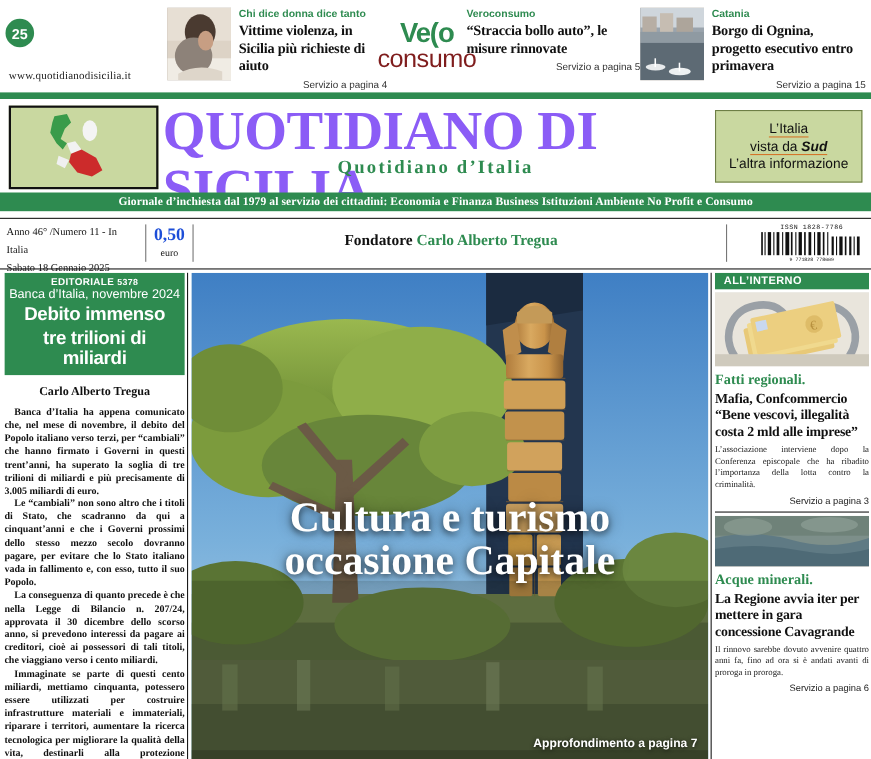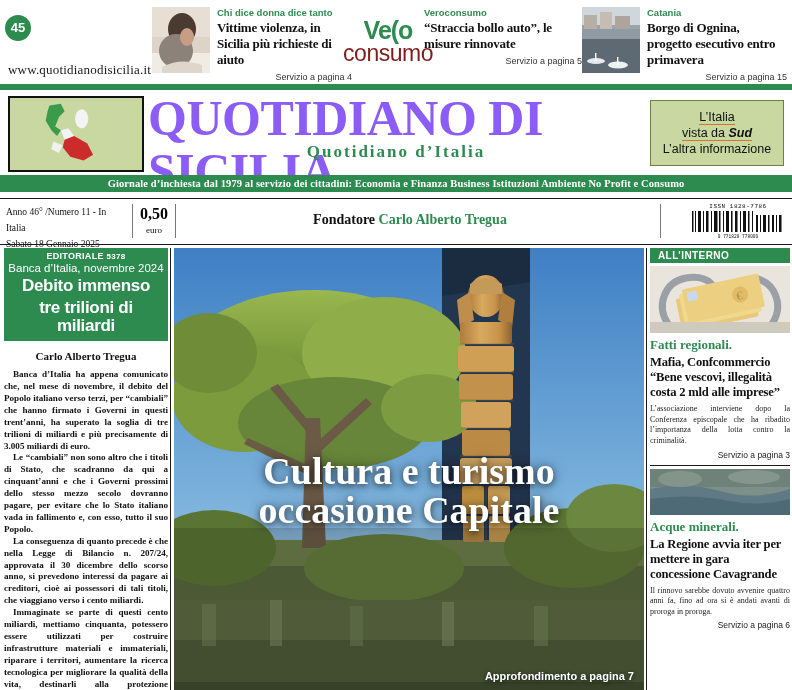--- a/index.html
+++ b/index.html
@@ -28,21 +28,21 @@
   }
   .qds-45 {
     width: 26px; height: 26px; border-radius: 50%;
     background: #2e8b50; color: #fff; font-size: 13px; font-weight: bold;
     display: flex; align-items: center; justify-content: center;
     margin-left: -3px; margin-top: -10px;
     font-family: "Liberation Sans", sans-serif;
   }
   .qds-url {
     font-family: "Liberation Serif", serif;
-    font-size: 13px; color: #1a1a1a; margin-top: 3px; letter-spacing: 0.2px;
+    font-size: 10px; color: #1a1a1a; margin-top: 3px; letter-spacing: 0.2px;
   }
 
   .promo {
     display: flex; align-items: flex-start; height: 78px;
     padding-top: 4px;
   }
   .promo-thumb {
     width: 58px; height: 66px; flex: 0 0 58px; margin-right: 7px;
     background: #b9b2aa; border: 0; overflow: hidden; position: relative;
   }
@@ -121,21 +121,21 @@
   .infobar { position: absolute; left: 0; top: 200px; width: 792px; height: 44px; }
   .info-left {
     position: absolute; left: 6px; top: 4px; width: 120px;
     font-family: "Liberation Serif", serif; font-size: 9.5px; color: #111; line-height: 1.7;
   }
   .info-price {
     position: absolute; left: 132px; top: 4px; width: 44px; text-align: center;
     border-left: 1px solid #777; border-right: 1px solid #777; height: 34px;
     font-family: "Liberation Serif", serif;
   }
-  .price-num { font-size: 16px; font-weight: bold; color: #000000; line-height: 1.3; }
+  .price-num { font-size: 16px; font-weight: bold; color: #1d4ed8; line-height: 1.3; }
   .price-cur { font-size: 9px; color: #111; }
   .info-founder {
     position: absolute; left: 200px; top: 12px; width: 420px; text-align: center;
     font-family: "Liberation Serif", serif; font-size: 14px; font-weight: bold; color: #111;
   }
   .info-founder .name { color: #2e8b50; }
   .info-divider { position: absolute; left: 660px; top: 4px; width: 1px; height: 34px; background: #777; }
   .issn-wrap { position: absolute; right: 4px; top: 3px; width: 100px; text-align: center; }
   .issn-text { font-family: "Liberation Mono", monospace; font-size: 6px; color: #111; letter-spacing: 0.5px; }
   .barcode { height: 23px; width: 96px; margin: 1px auto 0; display: block; }
@@ -228,21 +228,21 @@
 </style>
 </head>
 <body>
 
 <div class="page">
 
   <div class="topstrip">
 
     <div class="qds-logo-cell">
       <div class="qds-mark">
-        <span class="qds-45">45</span>
+        <span class="qds-45">25</span>
       </div>
       <div class="qds-url">www.quotidianodisicilia.it</div>
     </div>
 
     <div class="promo" style="width:200px;">
       <div class="promo-thumb">
         <svg width="58" height="66" viewBox="0 0 58 66">
           <rect width="58" height="66" fill="#ddd3c6"></rect>
           <rect x="0" y="0" width="58" height="30" fill="#e7dfd4"></rect>
           <rect x="0" y="46" width="58" height="20" fill="#f0ece4"></rect>

